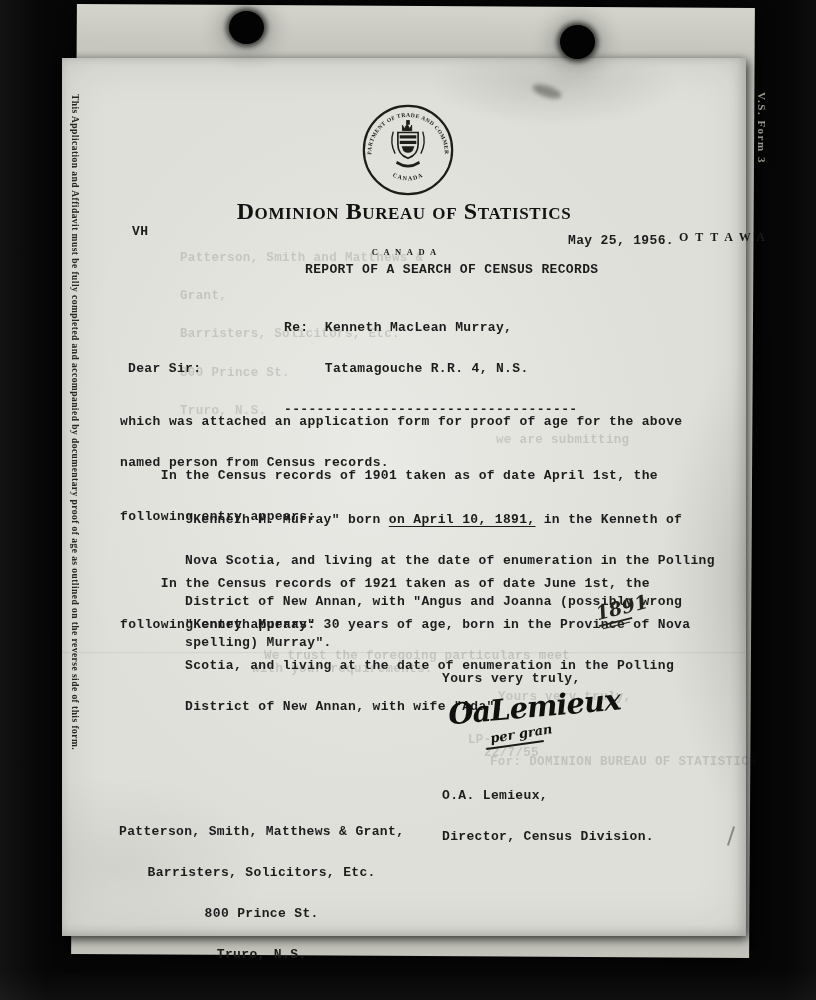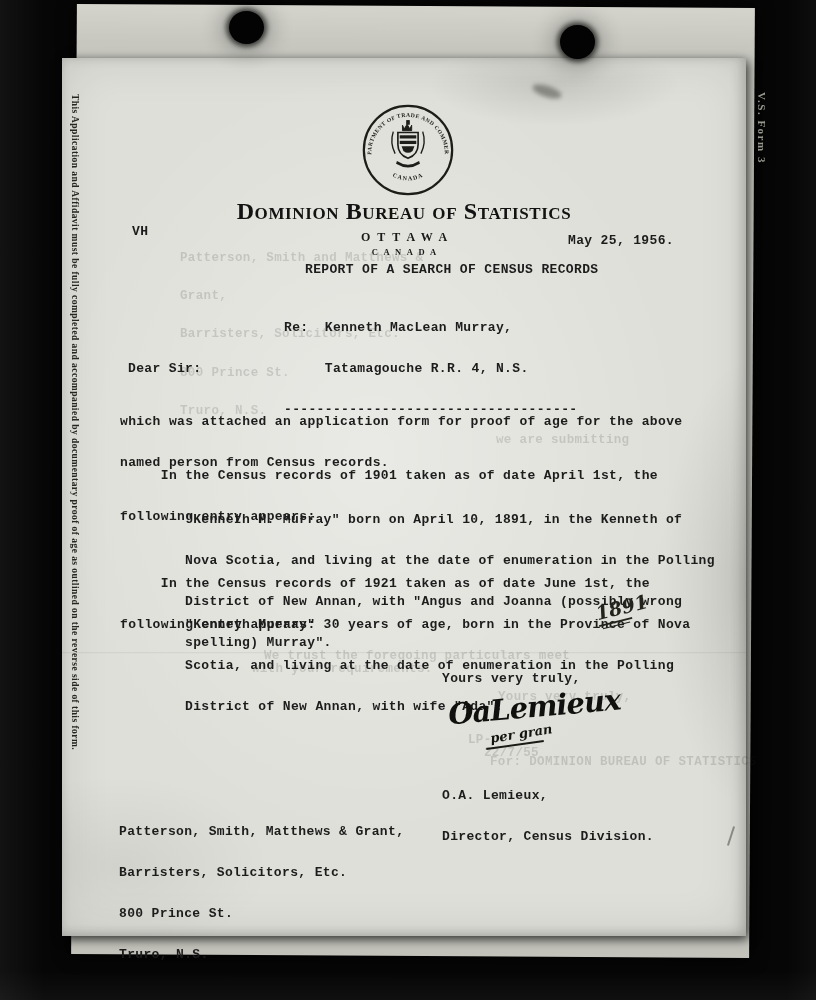--- a/index.html
+++ b/index.html
@@ -32,43 +32,43 @@
                 inset 0 -4px 10px rgba(0,0,0,0.10), 2px 3px 10px rgba(0,0,0,0.8); }
 
   .margin-note { position:absolute; left:8px; top:36px; height:806px; writing-mode:vertical-rl;
     font-family:"Liberation Serif",serif; font-size:9.5px; font-weight:bold; letter-spacing:0.45px; color:#26261f; }
 
   .seal { position:absolute; left:300px; top:46px; }
 
   .bureau-title { position:absolute; top:140px; left:0; width:100%; text-align:center;
     font-family:"Liberation Serif",serif; font-variant:small-caps; font-weight:bold;
     font-size:24px; letter-spacing:0.6px; color:#121212; }
-  .city { position:absolute; top:172px; left:0; width:100%; text-align:center;
+  .city { position:absolute; top:172px; left:0; width:100%; text-align:right;
     font-family:"Liberation Serif",serif; font-weight:bold; font-size:12px;
-    letter-spacing:7px; text-indent:7px; color:#1a1a1a; }
+    letter-spacing:7px; text-indent:7px; color:#1a1a1a;padding-left:26px; }
   .country { position:absolute; top:189px; left:0; width:100%; text-align:center;
     font-family:"Liberation Serif",serif; font-weight:bold; font-size:8.5px;
     letter-spacing:5.5px; text-indent:5.5px; color:#1a1a1a; }
 
   .typed { position:absolute; font-family:"Liberation Mono",monospace; font-size:13px; font-weight:bold;
     letter-spacing:0.35px; line-height:13.6px; color:#1c1c1c; white-space:pre; }
   .subject { left:243px; top:205px; }
   .typist { left:70px; top:167px; }
   .date { left:506px; top:176px; }
   .re-block { left:222px; top:236px; }
   .salutation { left:66px; top:304px; }
   .p-ack { left:58px; top:330px; }
   .p-1901 { left:58px; top:384px; }
   .q-1901 { left:123px; top:428px; }
   .p-1921 { left:58px; top:492px; }
   .q-1921 { left:123px; top:533px; }
   .closing { left:380px; top:614px; }
   .signer { left:380px; top:704px; }
-  .recipient { left:57px; top:740px; }
-  .u { text-underline-offset:2.5px; }
+  .recipient { left:57px; top:740px;text-align:center; }
+  .u { text-decoration:underline; text-underline-offset:2.5px; }
 
   .sig-script { position:absolute; left:386px; top:632px; font-family:"DejaVu Serif",serif;
     font-style:italic; font-weight:bold; font-size:29px; letter-spacing:-1px; color:#10100e;
     transform:rotate(-5deg); }
   .sig-per { position:absolute; left:428px; top:668px; font-family:"DejaVu Serif",serif;
     font-style:italic; font-weight:bold; font-size:13px; color:#14140f; transform:rotate(-9deg); }
   .sig-per-line { position:absolute; left:424px; top:686px; width:58px; height:1.5px;
     background:#1a1a15; transform:rotate(-8deg); }
 
   .annotation-1891 { position:absolute; left:534px; top:538px; transform:rotate(-14deg);

